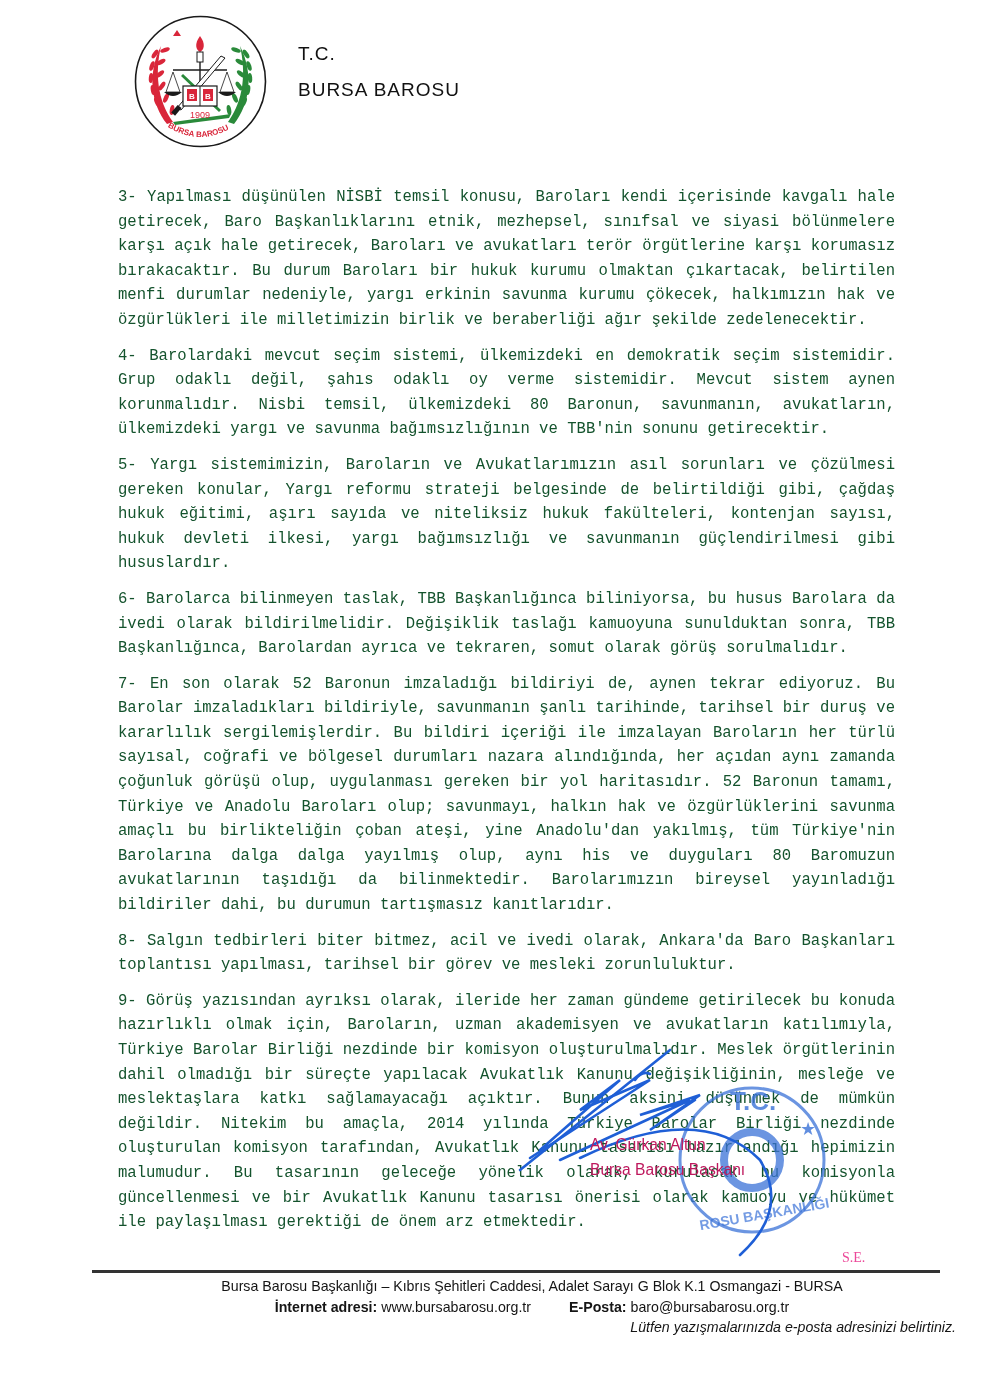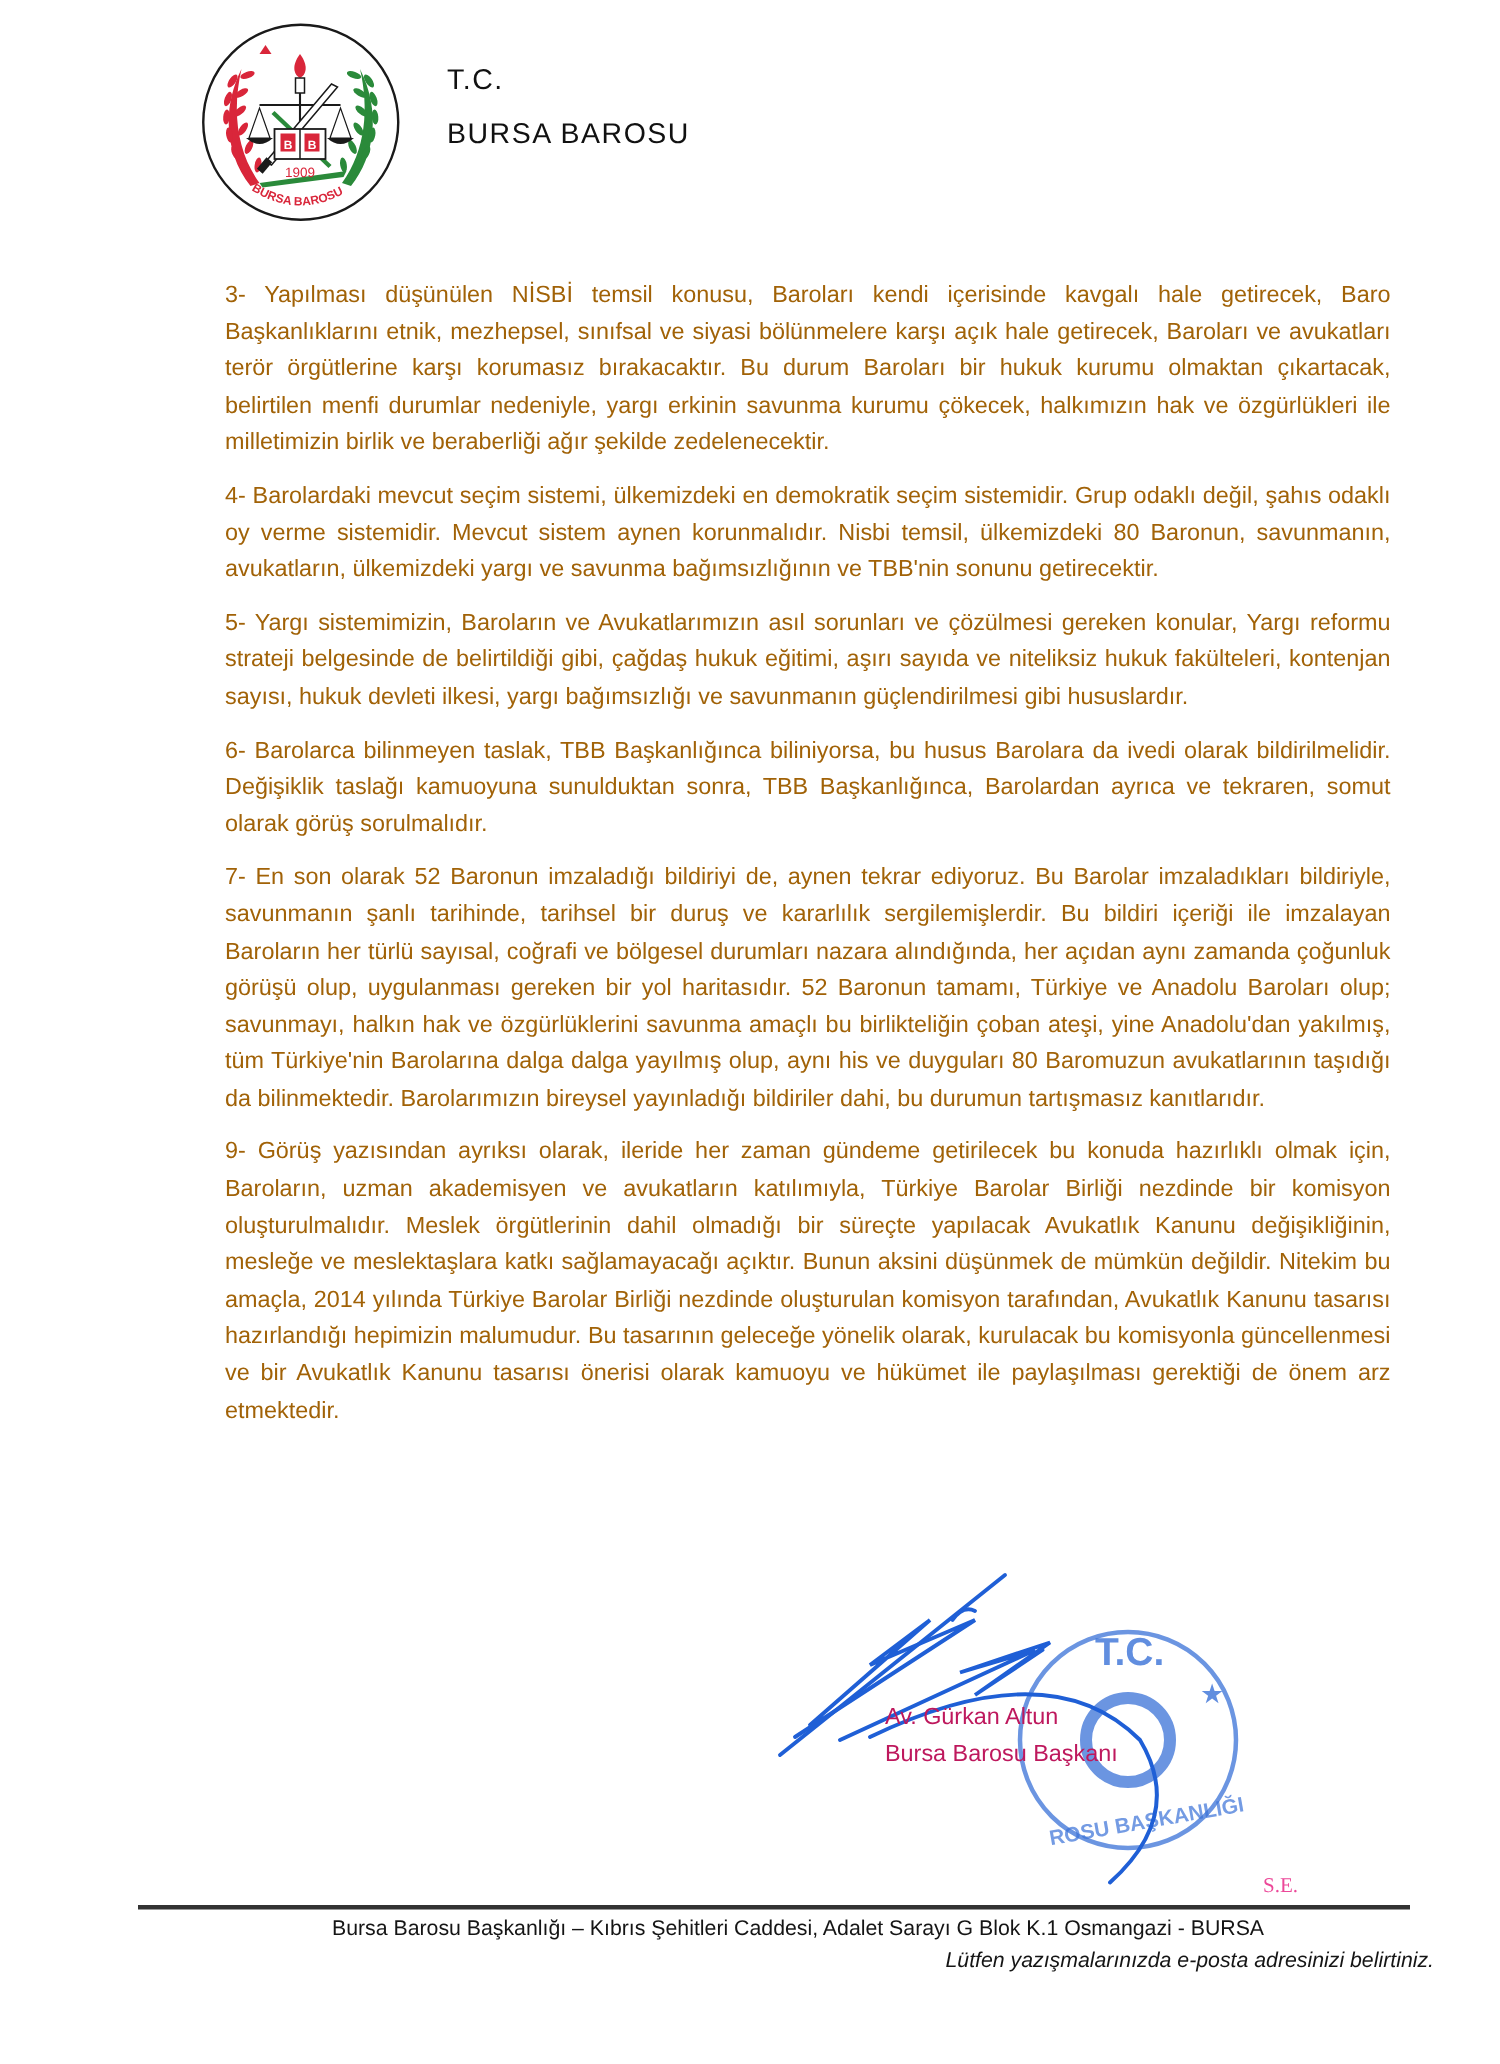--- a/index.html
+++ b/index.html
@@ -1,20 +1,20 @@
 <!DOCTYPE html>
 <html><head>
 <meta charset="utf-8">
 <style>
   html, body { margin: 0; padding: 0; background: #ffffff; }
   body { width: 1000px; height: 1376px; position: relative; overflow: hidden; font-family: "Liberation Sans", sans-serif; color: #111; }
   .logo { position: absolute; left: 133px; top: 14px; width: 135px; height: 135px; }
   .header { position: absolute; left: 298px; top: 36px; font-family: "Liberation Sans", sans-serif; font-size: 19px; letter-spacing: 1px; color: #111; }
   .header div { height: 36px; line-height: 36px; }
-  .body { position: absolute; left: 118px; top: 185px; width: 777px; font-family: Liberation Sans, sans-serif; font-size: 15.6px; line-height: 24.6px; color: #a16207; margin-left: 32px; }
+  .body { position: absolute; left: 118px; top: 185px; width: 777px; font-family: Liberation Mono, monospace; font-size: 15.6px; line-height: 24.6px; color: #14532d; }
   .body p { margin: 0 0 11px 0; text-align: justify; }
   .closing { margin-top: 4px; }
   .sign { position: absolute; left: 590px; top: 1132px; font-size: 15.6px; line-height: 25px; color: #be185d; }
   .se { position: absolute; left: 842px; top: 1250px; font-family: "Liberation Serif", serif; font-size: 14px; color: #ec4899; }
   .rule { position: absolute; left: 92px; top: 1270px; width: 848px; height: 3px; background: #333; }
   .footer { position: absolute; left: 108px; top: 1276px; width: 848px; text-align: center; font-size: 14.2px; line-height: 20.5px; color: #151515; }
   .footer b { font-weight: bold; }
   .footer .note { font-style: italic; text-align: right; }
   .gap { display: inline-block; width: 38px; }
   .sigsvg { position: absolute; left: 500px; top: 1040px; width: 360px; height: 230px; pointer-events: none; }
@@ -90,20 +90,21 @@
   <div>T.C.</div>
   <div>BURSA BAROSU</div>
 </div>
 
 <div class="body">
   <p>3- Yapılması düşünülen NİSBİ temsil konusu, Baroları kendi içerisinde kavgalı hale getirecek, Baro Başkanlıklarını etnik, mezhepsel, sınıfsal ve siyasi bölünmelere karşı açık hale getirecek, Baroları ve avukatları terör örgütlerine karşı korumasız bırakacaktır. Bu durum Baroları bir hukuk kurumu olmaktan çıkartacak, belirtilen menfi durumlar nedeniyle, yargı erkinin savunma kurumu çökecek, halkımızın hak ve özgürlükleri ile milletimizin birlik ve beraberliği ağır şekilde zedelenecektir.</p>
   <p>4- Barolardaki mevcut seçim sistemi, ülkemizdeki en demokratik seçim sistemidir. Grup odaklı değil, şahıs odaklı oy verme sistemidir. Mevcut sistem aynen korunmalıdır. Nisbi temsil, ülkemizdeki 80 Baronun, savunmanın, avukatların, ülkemizdeki yargı ve savunma bağımsızlığının ve TBB'nin sonunu getirecektir.</p>
   <p>5- Yargı sistemimizin, Baroların ve Avukatlarımızın asıl sorunları ve çözülmesi gereken konular, Yargı reformu strateji belgesinde de belirtildiği gibi, çağdaş hukuk eğitimi, aşırı sayıda ve niteliksiz hukuk fakülteleri, kontenjan sayısı, hukuk devleti ilkesi, yargı bağımsızlığı ve savunmanın güçlendirilmesi gibi hususlardır.</p>
   <p>6- Barolarca bilinmeyen taslak, TBB Başkanlığınca biliniyorsa, bu husus Barolara da ivedi olarak bildirilmelidir. Değişiklik taslağı kamuoyuna sunulduktan sonra, TBB Başkanlığınca, Barolardan ayrıca ve tekraren, somut olarak görüş sorulmalıdır.</p>
   <p>7- En son olarak 52 Baronun imzaladığı bildiriyi de, aynen tekrar ediyoruz. Bu Barolar imzaladıkları bildiriyle, savunmanın şanlı tarihinde, tarihsel bir duruş ve kararlılık sergilemişlerdir. Bu bildiri içeriği ile imzalayan Baroların her türlü sayısal, coğrafi ve bölgesel durumları nazara alındığında, her açıdan aynı zamanda çoğunluk görüşü olup, uygulanması gereken bir yol haritasıdır. 52 Baronun tamamı, Türkiye ve Anadolu Baroları olup; savunmayı, halkın hak ve özgürlüklerini savunma amaçlı bu birlikteliğin çoban ateşi, yine Anadolu'dan yakılmış, tüm Türkiye'nin Barolarına dalga dalga yayılmış olup, aynı his ve duyguları 80 Baromuzun avukatlarının taşıdığı da bilinmektedir. Barolarımızın bireysel yayınladığı bildiriler dahi, bu durumun tartışmasız kanıtlarıdır.</p>
+  <p>8- Salgın tedbirleri biter bitmez, acil ve ivedi olarak, Ankara'da Baro Başkanları toplantısı yapılması, tarihsel bir görev ve mesleki zorunluluktur.</p>
   <p>9- Görüş yazısından ayrıksı olarak, ileride her zaman gündeme getirilecek bu konuda hazırlıklı olmak için, Baroların, uzman akademisyen ve avukatların katılımıyla, Türkiye Barolar Birliği nezdinde bir komisyon oluşturulmalıdır. Meslek örgütlerinin dahil olmadığı bir süreçte yapılacak Avukatlık Kanunu değişikliğinin, mesleğe ve meslektaşlara katkı sağlamayacağı açıktır. Bunun aksini düşünmek de mümkün değildir. Nitekim bu amaçla, 2014 yılında Türkiye Barolar Birliği nezdinde oluşturulan komisyon tarafından, Avukatlık Kanunu tasarısı hazırlandığı hepimizin malumudur. Bu tasarının geleceğe yönelik olarak, kurulacak bu komisyonla güncellenmesi ve bir Avukatlık Kanunu tasarısı önerisi olarak kamuoyu ve hükümet ile paylaşılması gerektiği de önem arz etmektedir.</p>
 </div>
 
 <svg class="sigsvg" viewBox="0 0 360 230">
   <g fill="none" stroke="#3a72d8" stroke-width="3" opacity="0.75">
     <circle cx="252" cy="120" r="72"></circle>
     <circle cx="252" cy="120" r="28" stroke-width="8"></circle>
   </g>
   <text x="230" y="70" font-size="26" font-weight="bold" fill="#3a72d8" opacity="0.8" font-family="Liberation Sans, sans-serif">T.C.</text>
   <text x="300" y="95" font-size="18" fill="#3a72d8" opacity="0.8">★</text>
@@ -120,14 +121,17 @@
 <div class="sign">
   <div>Av. Gürkan Altun</div>
   <div>Bursa Barosu Başkanı</div>
 </div>
 
 <div class="se">S.E.</div>
 <div class="rule"></div>
 
 <div class="footer">
   <div>Bursa Barosu Başkanlığı – Kıbrıs Şehitleri Caddesi, Adalet Sarayı G Blok K.1 Osmangazi - BURSA</div>
+  <div>
+    <b>İnternet adresi:</b><span> www.bursabarosu.org.tr</span><span class="gap"></span><b>E-Posta:</b><span> baro@bursabarosu.org.tr</span>
+  </div>
   <div class="note">Lütfen yazışmalarınızda e-posta adresinizi belirtiniz.</div>
 </div>
 
 </body></html>

